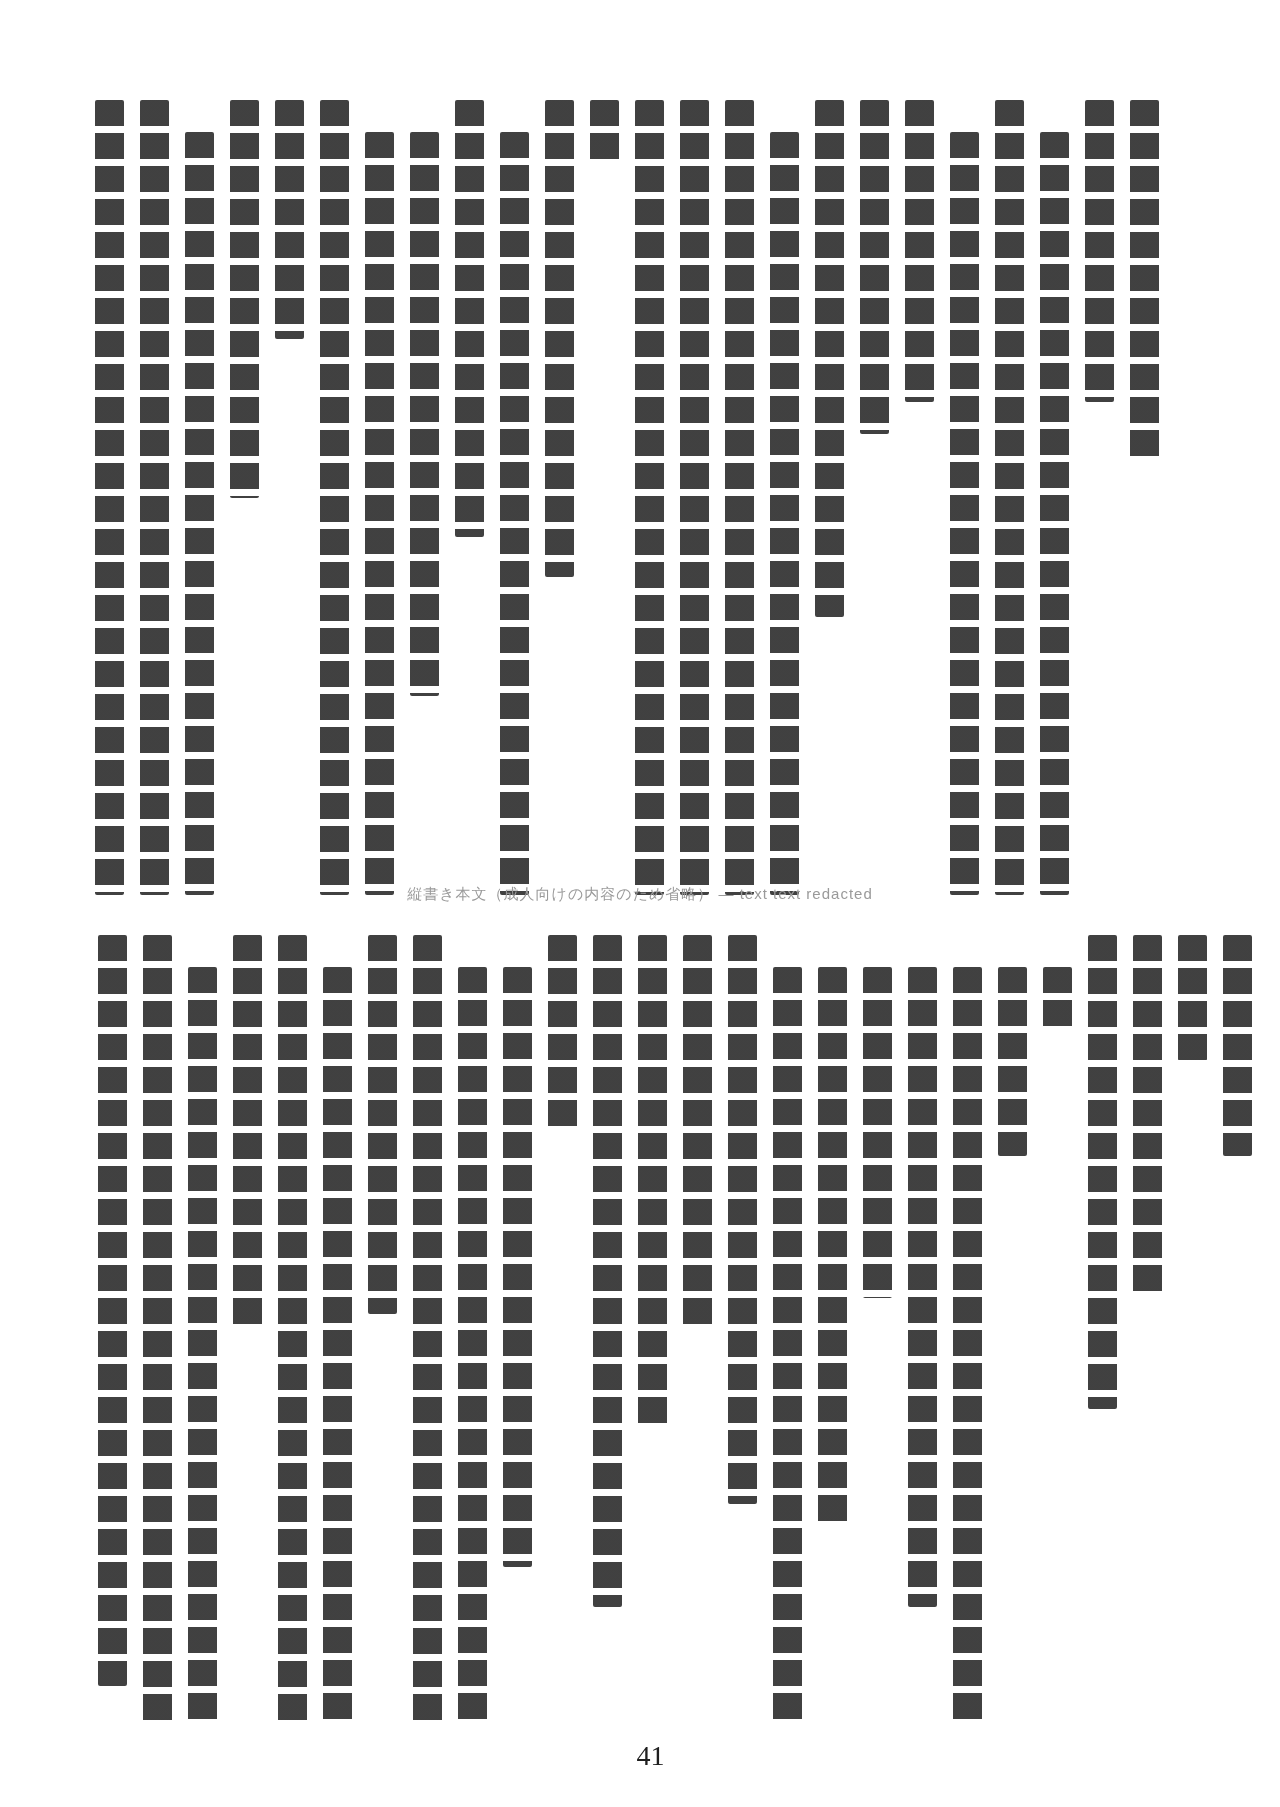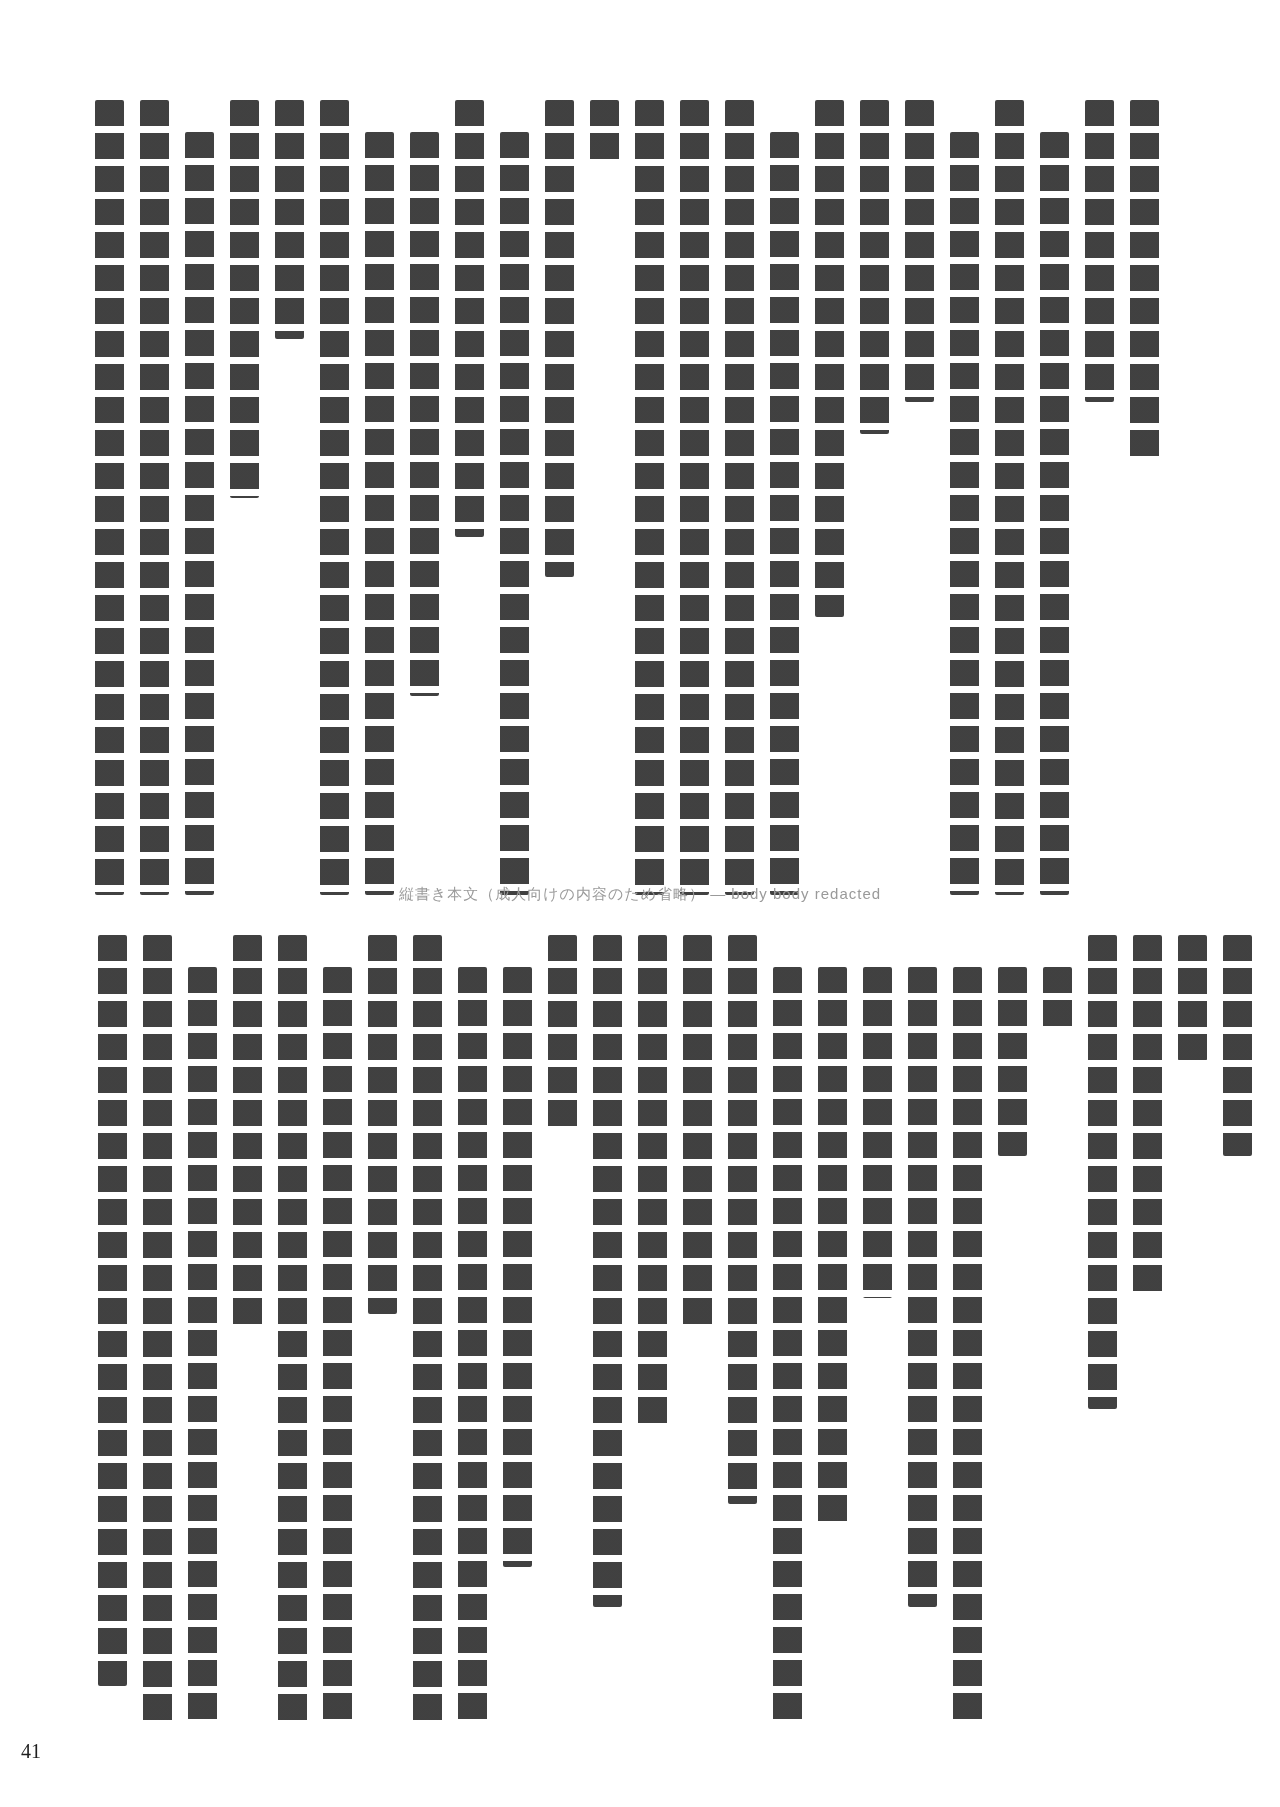--- a/index.html
+++ b/index.html
@@ -71,21 +71,22 @@
     color: #9a9a9a;
     letter-spacing: 1px;
     font-family: "Liberation Sans", sans-serif;
   }
 
   .page-number {
     position: absolute;
     top: 1740px;
     left: 0;
     width: 100%;
-    font-size: 20px;
+    text-align: center;
+    font-size: 28px;
     color: #1f1f1f;
     font-family: "Liberation Serif", serif;
     padding-left: 21px;
   }
 </style>
 </head>
 <body>
 
 <div class="page">
 
@@ -238,17 +239,17 @@
         <div class="bar" style="margin-top: 32px; height: calc(100% - 32px);"></div>
       </div>
       <div class="col">
         <div class="bar" style="margin-top: 0px; height: calc(100% + 0px);"></div>
       </div>
       <div class="col">
         <div class="bar" style="margin-top: 0px; height: calc(95% + 0px);"></div>
       </div>
     </div>
 
-  <div class="redaction-notice">縦書き本文（成人向けの内容のため省略） — body body redacted</div>
+  <div class="redaction-notice">縦書き本文（成人向けの内容のため省略） — text text redacted</div>
 
   <div class="page-number">41</div>
 
 </div>
 
 </body></html>

